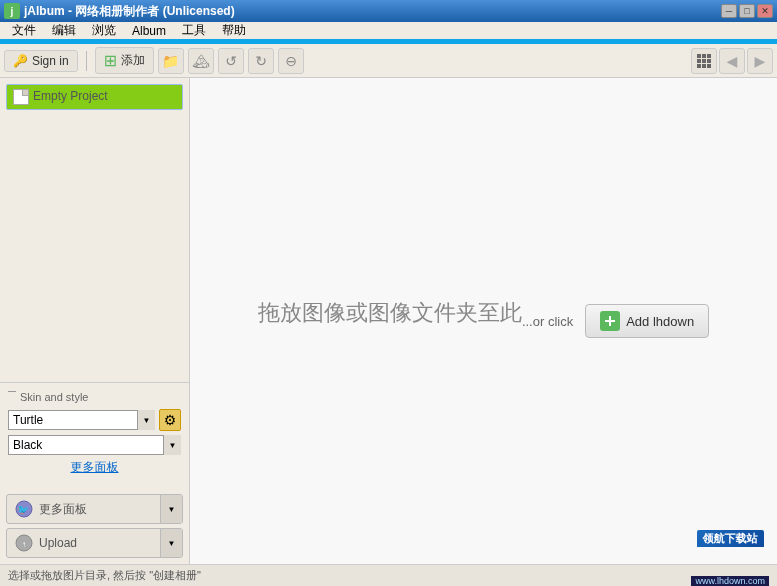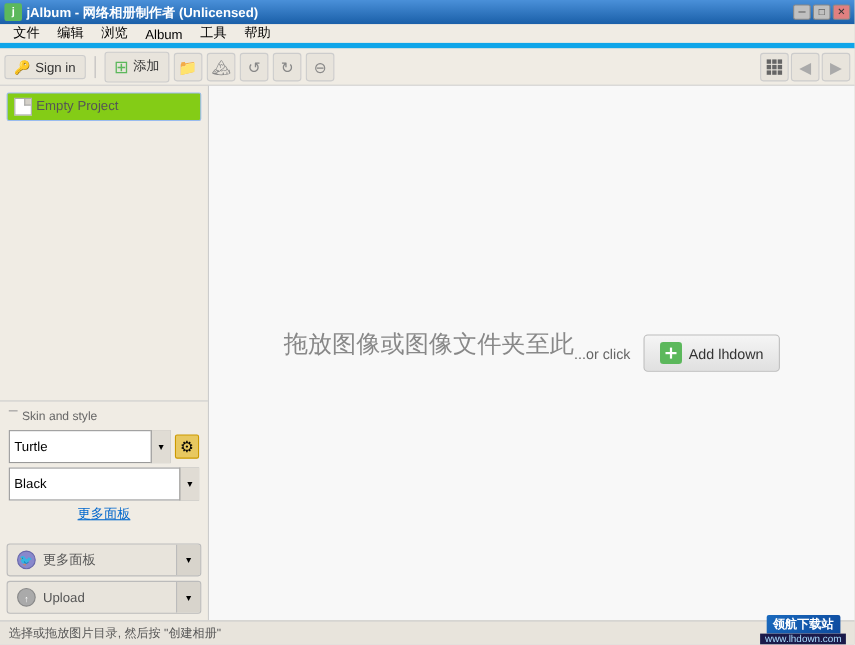--- a/index.html
+++ b/index.html
@@ -207,21 +207,21 @@
       position: relative;
     }
     .select-wrapper {
       flex: 1;
       position: relative;
       display: flex;
       align-items: center;
     }
     .select-wrapper select {
       width: 100%;
-      height: 30px;
+      height: 20px;
       border: 1px solid #999;
       background: white;
       padding: 0 4px;
       font-size: 12px;
       appearance: none;
     }
     .select-arrow {
       position: absolute;
       right: 0;
       top: 0;
@@ -379,20 +379,21 @@
       padding: 1px 6px;
       border-radius: 2px 2px 0 0;
     }
     .logo-url {
       background: #1a1a4a;
       color: #aaddff;
       font-size: 9px;
       padding: 0px 4px;
       width: 100%;
       text-align: left;
+      margin-top: 29px;
     }
 
     
     .left-scroll-area {
       flex: 1;
       overflow: hidden;
     }
 
     
     .grid-icon {

